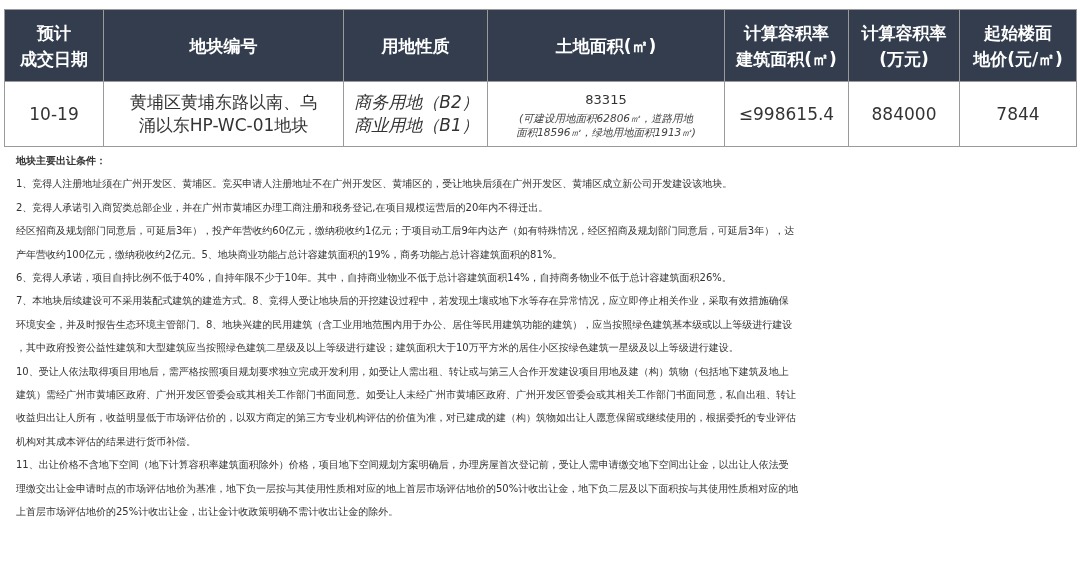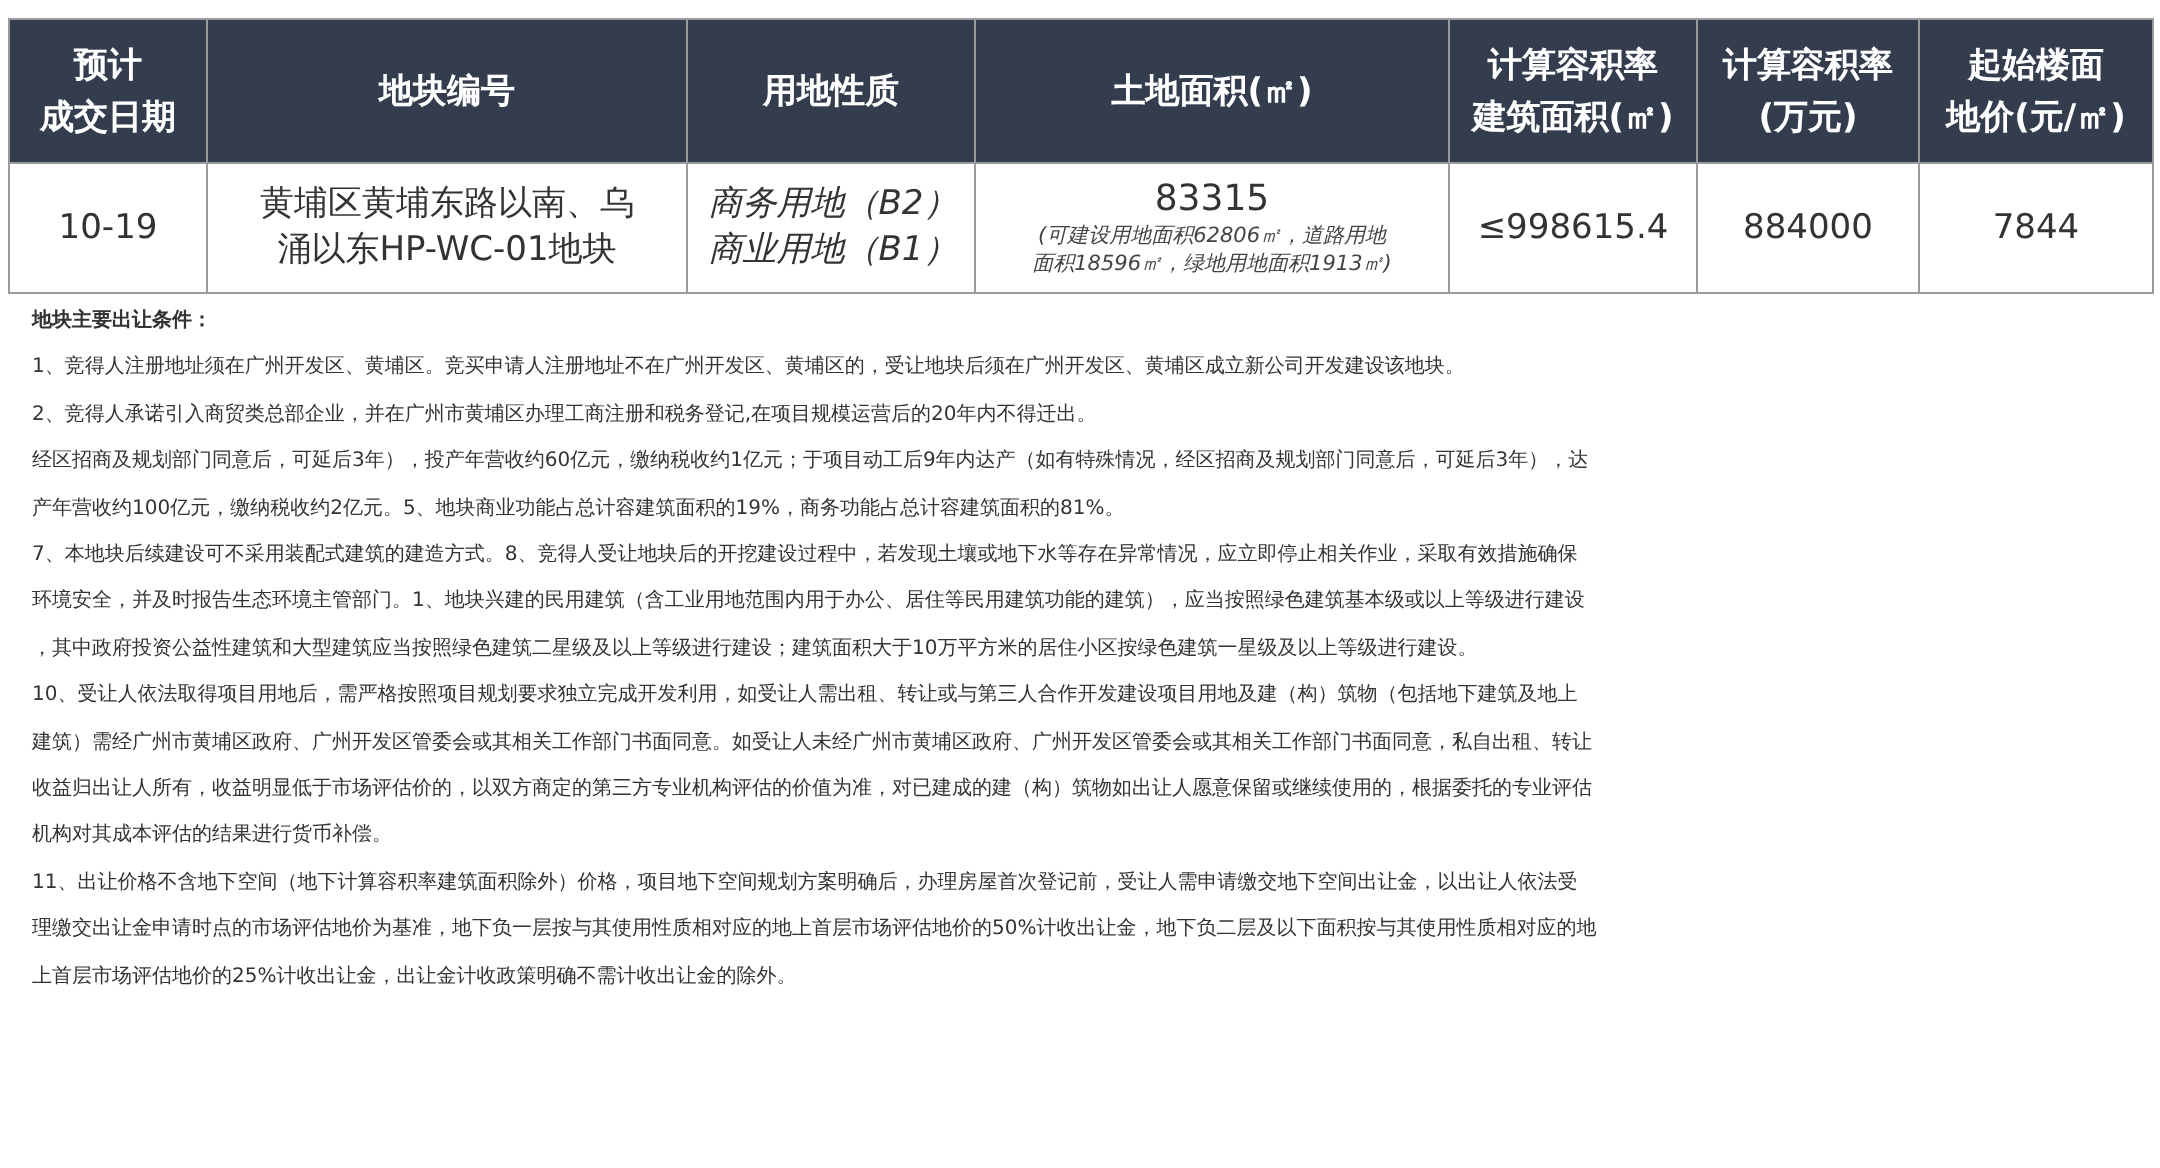--- a/index.html
+++ b/index.html
@@ -4,21 +4,21 @@
 <style>
   html, body { margin: 0; padding: 0; background: #ffffff; }
   body { width: 1080px; height: 584px; overflow: hidden; position: relative;
          font-family: "DejaVu Sans", "Liberation Sans", sans-serif; color: #333; }
   .tbl { position: absolute; left: 4px; top: 9px; width: 1072px; border-collapse: collapse; table-layout: fixed; }
   .tbl th, .tbl td { border: 1px solid #9a9a9a; text-align: center; vertical-align: middle; padding: 0; }
   .tbl th { background: #333d4e; color: #ffffff; font-weight: bold; font-size: 17px; line-height: 26px; height: 71px; }
   .tbl td { background: #ffffff; color: #333; font-size: 17px; line-height: 23px; height: 64px; }
   .tbl td.left { text-align: center; padding-left: 2px; font-style: italic; }
   .small { font-size: 10.5px; line-height: 14px; color: #444; display: block; font-style: italic; }
-  .big { font-size: 18px; line-height: 22px; display: block; }
+  .big { font-size: 13px; line-height: 22px; display: block; }
   .conds { position: absolute; left: 16px; top: 149px; width: 1058px; font-size: 10px; line-height: 23.4px; color: #333; }
   .conds .title { font-weight: bold; }
   .conds p { margin: 0; }
 </style>
 </head>
 <body>
 
 <table class="tbl">
   <colgroup>
     <col style="width:99px">
@@ -56,22 +56,23 @@
     </tr>
   </tbody>
 </table>
 
 <div class="conds">
   <p class="title">地块主要出让条件：</p>
   <p>1、竞得人注册地址须在广州开发区、黄埔区。竞买申请人注册地址不在广州开发区、黄埔区的，受让地块后须在广州开发区、黄埔区成立新公司开发建设该地块。</p>
   <p>2、竞得人承诺引入商贸类总部企业，并在广州市黄埔区办理工商注册和税务登记,在项目规模运营后的20年内不得迁出。</p>
   <p>经区招商及规划部门同意后，可延后3年），投产年营收约60亿元，缴纳税收约1亿元；于项目动工后9年内达产（如有特殊情况，经区招商及规划部门同意后，可延后3年），达</p>
   <p>产年营收约100亿元，缴纳税收约2亿元。5、地块商业功能占总计容建筑面积的19%，商务功能占总计容建筑面积的81%。</p>
+  <p>6、竞得人承诺，项目自持比例不低于40%，自持年限不少于10年。其中，自持商业物业不低于总计容建筑面积14%，自持商务物业不低于总计容建筑面积26%。</p>
   <p>7、本地块后续建设可不采用装配式建筑的建造方式。8、竞得人受让地块后的开挖建设过程中，若发现土壤或地下水等存在异常情况，应立即停止相关作业，采取有效措施确保</p>
-  <p>环境安全，并及时报告生态环境主管部门。1、地块兴建的民用建筑（含工业用地范围内用于办公、居住等民用建筑功能的建筑），应当按照绿色建筑基本级或以上等级进行建设</p>
+  <p>环境安全，并及时报告生态环境主管部门。8、地块兴建的民用建筑（含工业用地范围内用于办公、居住等民用建筑功能的建筑），应当按照绿色建筑基本级或以上等级进行建设</p>
   <p>，其中政府投资公益性建筑和大型建筑应当按照绿色建筑二星级及以上等级进行建设；建筑面积大于10万平方米的居住小区按绿色建筑一星级及以上等级进行建设。</p>
   <p>10、受让人依法取得项目用地后，需严格按照项目规划要求独立完成开发利用，如受让人需出租、转让或与第三人合作开发建设项目用地及建（构）筑物（包括地下建筑及地上</p>
   <p>建筑）需经广州市黄埔区政府、广州开发区管委会或其相关工作部门书面同意。如受让人未经广州市黄埔区政府、广州开发区管委会或其相关工作部门书面同意，私自出租、转让</p>
   <p>收益归出让人所有，收益明显低于市场评估价的，以双方商定的第三方专业机构评估的价值为准，对已建成的建（构）筑物如出让人愿意保留或继续使用的，根据委托的专业评估</p>
   <p>机构对其成本评估的结果进行货币补偿。</p>
   <p>11、出让价格不含地下空间（地下计算容积率建筑面积除外）价格，项目地下空间规划方案明确后，办理房屋首次登记前，受让人需申请缴交地下空间出让金，以出让人依法受</p>
   <p>理缴交出让金申请时点的市场评估地价为基准，地下负一层按与其使用性质相对应的地上首层市场评估地价的50%计收出让金，地下负二层及以下面积按与其使用性质相对应的地</p>
   <p>上首层市场评估地价的25%计收出让金，出让金计收政策明确不需计收出让金的除外。</p>
 </div>
 

